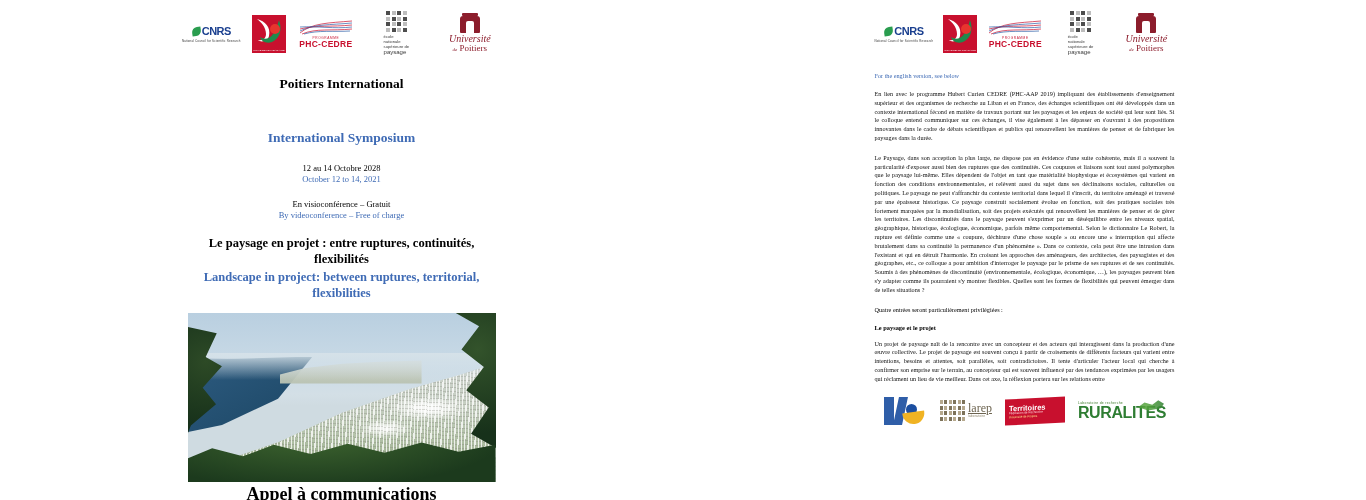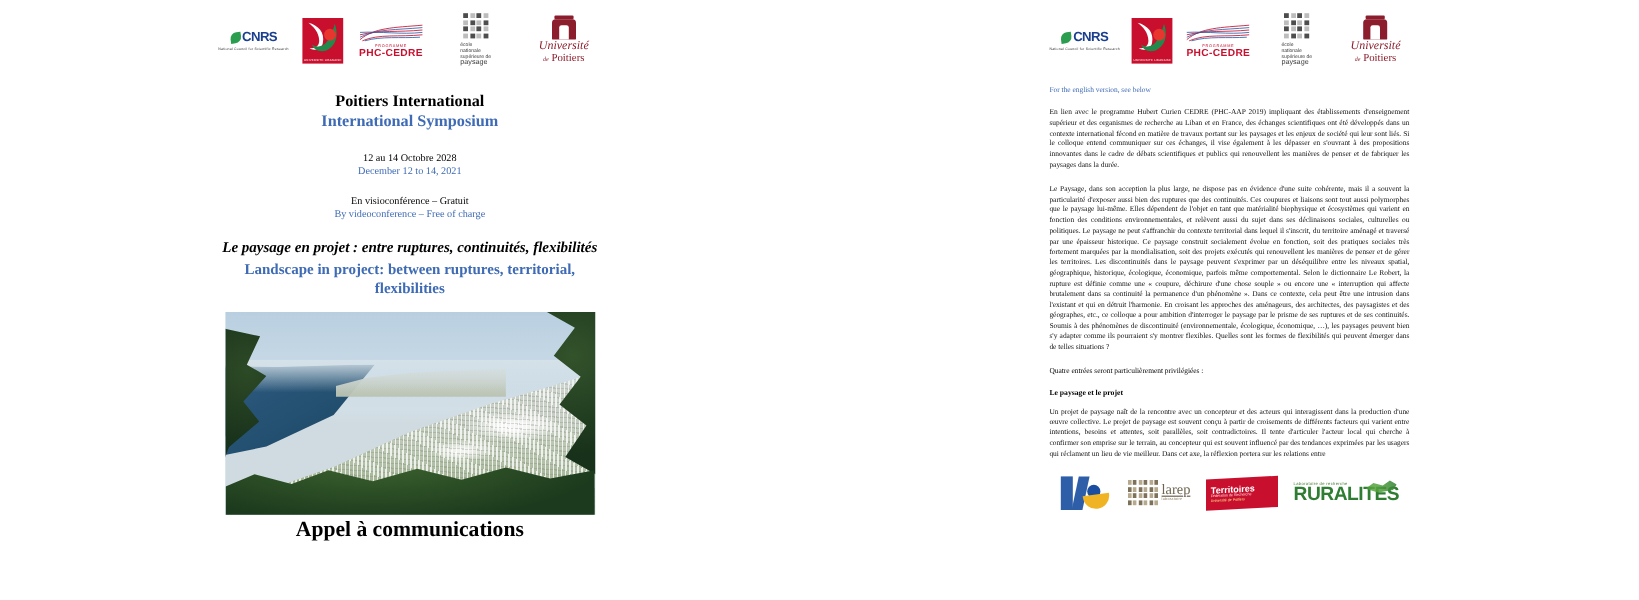--- a/index.html
+++ b/index.html
@@ -42,26 +42,26 @@
   
   .poitiers{width:66px;}
   .poitiers-crest{width:20px;height:17px;background:#8c1d2c;border-radius:3px 3px 1px 1px;position:relative;margin:0 auto;}
   .poitiers-crest:before{content:"";position:absolute;top:-3px;left:2px;right:2px;height:3px;background:#8c1d2c;border-radius:1px;}
   .poitiers-crest:after{content:"";position:absolute;top:5px;left:6px;width:8px;height:12px;background:#fff;border-radius:2px 2px 0 0;}
   .poitiers-u{font-family:"Liberation Serif",serif;font-size:10px;color:#8c1d2c;line-height:1;margin-top:1px;font-style:italic;}
   .poitiers-p{font-family:"Liberation Serif",serif;font-size:9px;color:#8c1d2c;line-height:1;}
   .poitiers-p em{font-size:5px;font-style:italic;}
 
   .t-fr-title{font-weight:bold;font-size:13.5px;margin-top:18px;line-height:1.25;}
-  .t-en-title{font-weight:bold;font-size:13.5px;color:#3f6bb5;line-height:1.25;}
+  .t-en-title{font-weight:bold;font-size:13.5px;color:#3f6bb5;line-height:1.25;margin-top:37px;}
   .t-dates-fr{font-size:8.5px;margin-top:16px;line-height:1.35;}
   .t-dates-en{font-size:8.5px;color:#3f6bb5;line-height:1.35;}
   .t-mode-fr{font-size:8.5px;margin-top:13px;line-height:1.35;}
   .t-mode-en{font-size:8.5px;color:#3f6bb5;line-height:1.35;}
-  .t-theme-fr{font-weight:bold;font-size:12.5px;margin-top:13px;line-height:1.28;font-style:italic;}
+  .t-theme-fr{font-weight:bold;font-size:12.5px;margin-top:13px;line-height:1.28;}
   .t-theme-en{font-weight:bold;font-size:12.5px;color:#3f6bb5;line-height:1.28;margin-top:2px;}
 
   .photo{width:308px;height:169px;margin:12px auto 0;position:relative;overflow:hidden;background:#a9c3d6;}
   .sky{position:absolute;inset:0;background:linear-gradient(#b9cfe0 0%,#c9dae6 30%,#d3dfe6 48%,#cfdbe1 55%);}
   .sea{position:absolute;left:0;top:27%;width:62%;height:48%;background:linear-gradient(160deg,#365f84 0%,#23506f 45%,#2f6d93 75%,#6fa0bb 100%);clip-path:polygon(0 0,62% 2%,48% 40%,26% 62%,0 72%);}
   .sea2{position:absolute;left:0;top:26%;width:70%;height:52%;background:linear-gradient(150deg,#2d5b80,#1f4a69 55%,#4d86a8);clip-path:polygon(0 4%,58% 0,42% 48%,16% 78%,0 86%);}
   .city{position:absolute;left:0;right:0;top:30%;bottom:0;background:
       radial-gradient(ellipse at 78% 38%, rgba(255,255,255,.85) 0 3%, rgba(255,255,255,0) 12%),
       radial-gradient(ellipse at 64% 55%, rgba(255,255,255,.8) 0 2%, rgba(255,255,255,0) 10%),
       linear-gradient(#cdd3cc 0%,#c7cfc4 30%,#b5c3ab 60%,#8aa177 100%);
@@ -181,21 +181,21 @@
           <div class="poitiers-crest"></div>
           <div class="poitiers-u">Université</div>
           <div class="poitiers-p"><em>de</em> <span>Poitiers</span></div>
         </div>
       </div>
 
       <div class="t-fr-title">Poitiers International</div>
       <div class="t-en-title">International Symposium</div>
 
       <div class="t-dates-fr">12 au 14 Octobre 2028</div>
-      <div class="t-dates-en">December 12 to 14, 2021</div>
+      <div class="t-dates-en">October 12 to 14, 2021</div>
 
       <div class="t-mode-fr">En visioconférence – Gratuit</div>
       <div class="t-mode-en">By videoconference – Free of charge</div>
 
       <div class="t-theme-fr">Le paysage en projet : entre ruptures, continuités, flexibilités</div>
       <div class="t-theme-en">Landscape in project: between ruptures, territorial, flexibilities</div>
 
       <div class="photo" title="">
         <div class="sky"></div>
         <div class="sea"></div>

